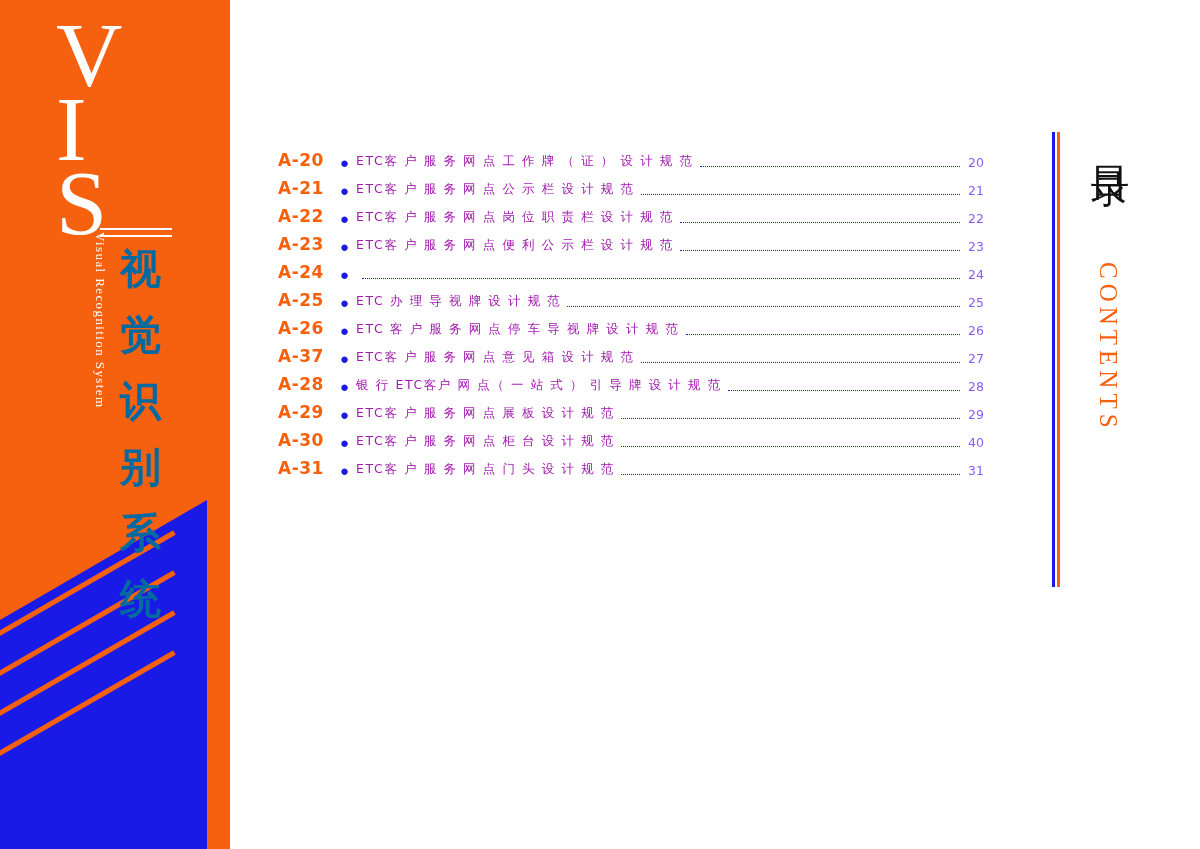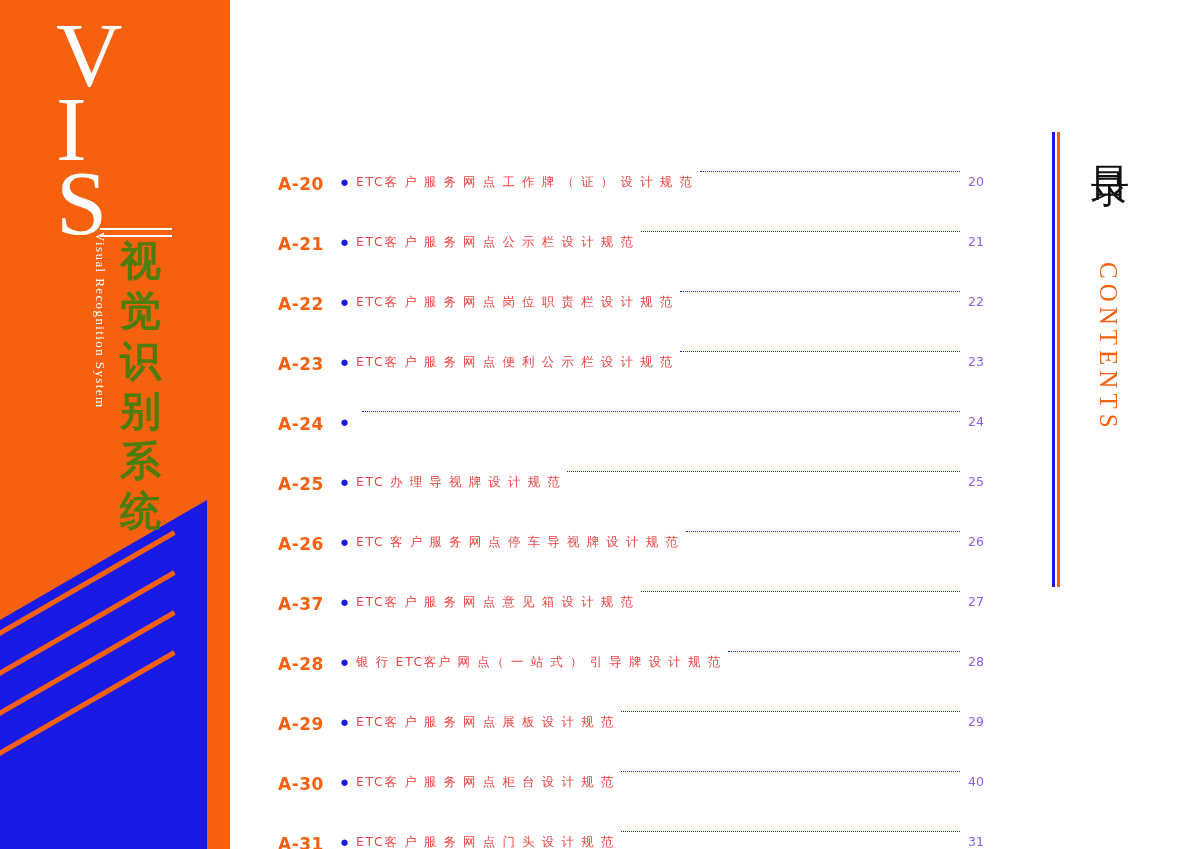--- a/index.html
+++ b/index.html
@@ -89,23 +89,23 @@
     border-top: 2px solid #ffffff;
     border-bottom: 2px solid #ffffff;
     height: 5px;
   }
 
   .cn-title {
     position: absolute;
     left: 120px;
     top: 236px;
     width: 70px;
-    color: #4d7c0f;
+    color: #0369a1;
     font-size: 41px;
-    line-height: 50px;
+    line-height: 66px;
     font-family: "DejaVu Sans", sans-serif;
     font-weight: 700;
     letter-spacing: 2px;
   }
   .en-title {
     position: absolute;
     left: 92px;
     top: 232px;
     color: #ffffff;
     font-size: 13px;
@@ -155,41 +155,40 @@
 
   
   .toc {
     position: absolute;
     left: 278px;
     top: 142px;
     width: 706px;
   }
   .toc-row {
     display: flex;
-    align-items: flex-start;
+    align-items: flex-end;
     height: 28px;
     white-space: nowrap;
-    margin-top: 32px;
   }
   .toc-code {
     color: #f5610f;
     font-family: "DejaVu Sans", sans-serif;
     font-weight: 700;
     font-size: 17px;
     letter-spacing: 0.5px;
     min-width: 58px;
   }
   .toc-dot {
     color: #1a1ae6;
     font-size: 15px;
     margin: 0 7px 0 4px;
     line-height: 1;
   }
   .toc-title {
-    color: #ef4444;
+    color: #a21caf;
     font-family: "DejaVu Sans", sans-serif;
     font-size: 12.5px;
     letter-spacing: 1.6px;
   }
   .toc-leader {
     flex: 1;
     margin: 0 4px 0 6px;
     border-bottom: 1.5px dotted #1a1ae6;
     position: relative;
     top: -3px;

